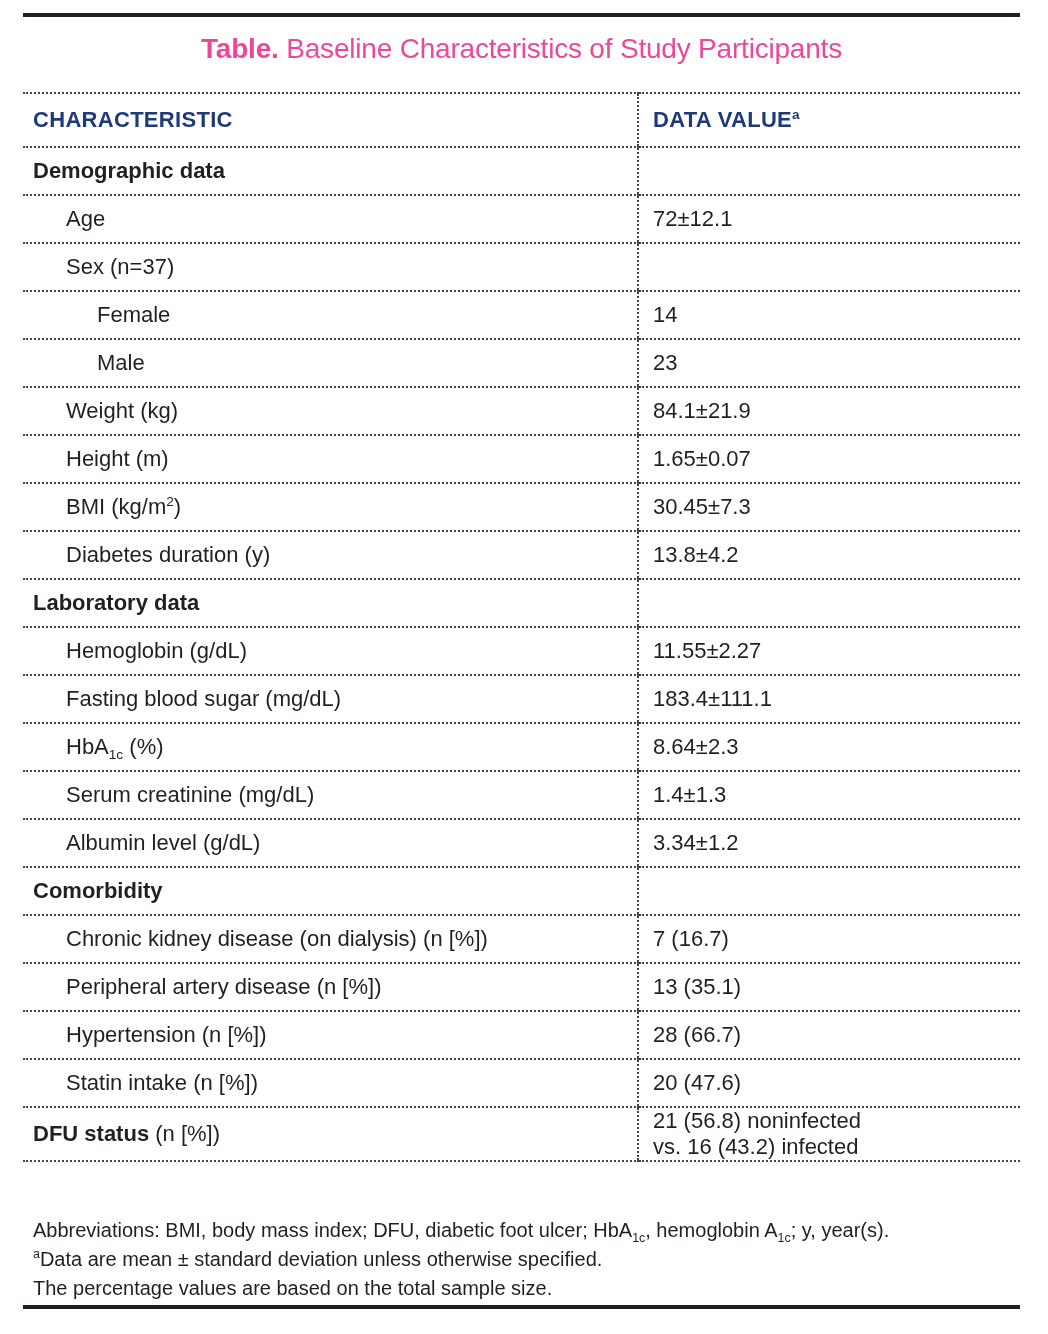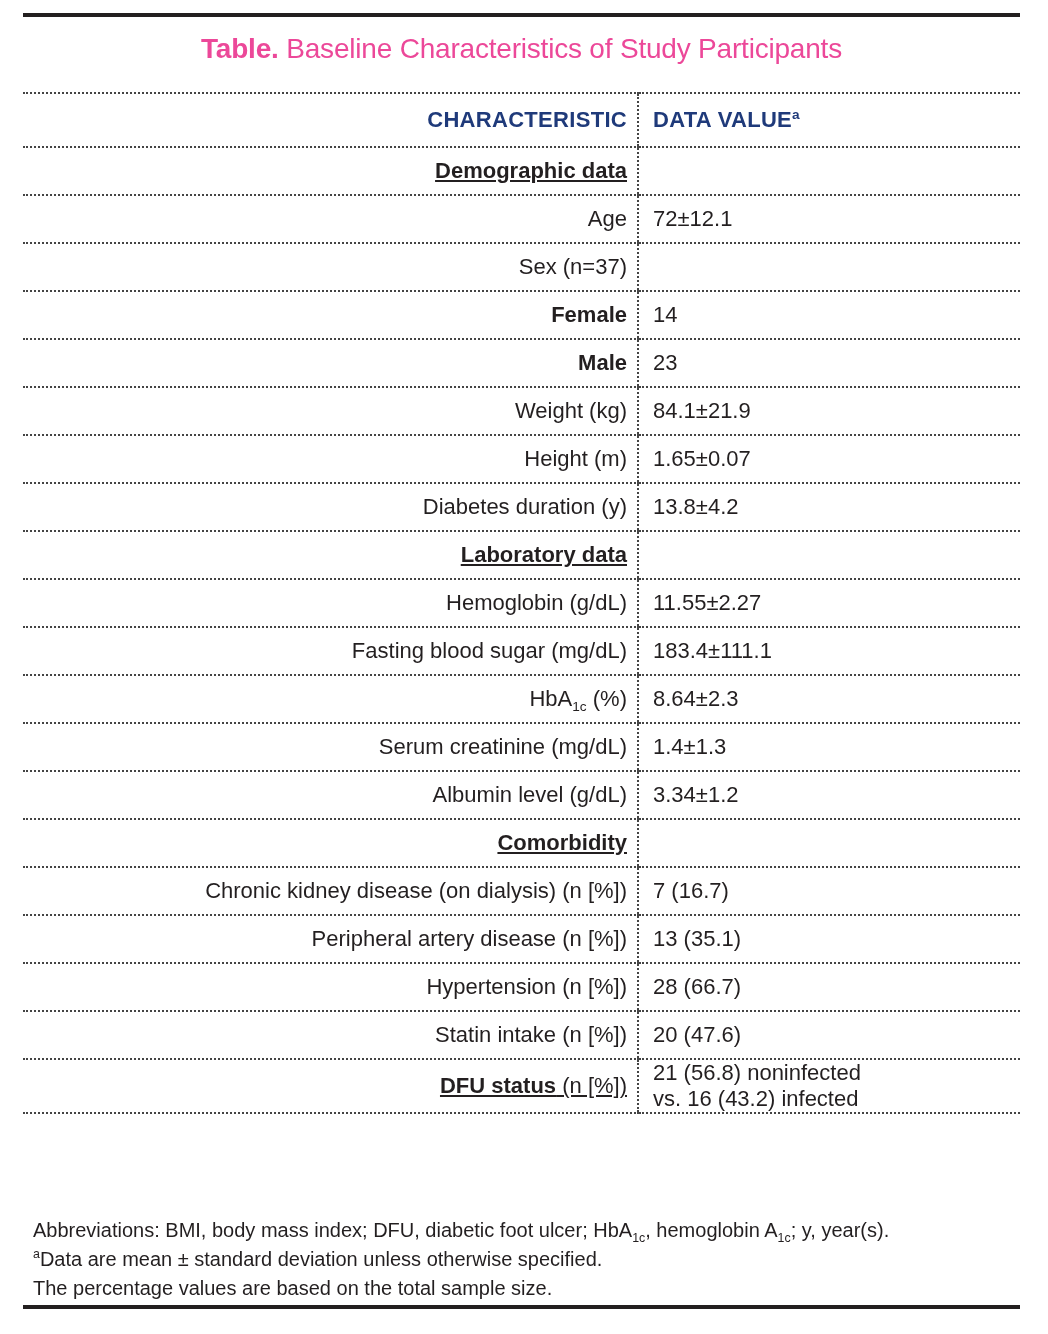--- a/index.html
+++ b/index.html
@@ -68,38 +68,38 @@
     vertical-align: middle;
     border-bottom: 2px dotted #444444;
     font-size: 22px;
     line-height: 26px;
     color: #231f20;
     height: 46px;
   }
   table.data tr.head td {
     border-top: 2px dotted #444444;
   }
-  table.data td.c-label { padding-right: 10px; text-align: right; }
+  table.data td.c-label { padding-right: 10px; }
   table.data td.c-value {
     border-left: 2px dotted #444444;
     padding-left: 14px;
   }
   tr.head td {
     color: #1f3a7a;
     font-weight: bold;
     font-size: 22px;
     letter-spacing: 0.3px;
     height: 52px;
   }
   tr.head td.c-label { padding-left: 10px; }
 
   td .lbl { display: block; }
-  td.c-label .lbl.lv-section { padding-left: 10px; font-weight: bold; text-decoration: underline; }
+  td.c-label .lbl.lv-section { padding-left: 10px; font-weight: bold; }
   td.c-label .lbl.lv-1       { padding-left: 43px; font-weight: normal; }
-  td.c-label .lbl.lv-2       { padding-left: 74px; font-weight: bold; }
+  td.c-label .lbl.lv-2       { padding-left: 74px; font-weight: normal; }
 
   .b { font-weight: bold; }
   sup { font-size: 0.62em; vertical-align: super; line-height: 0; }
   sub { font-size: 0.62em; vertical-align: sub; line-height: 0; }
 
   .val-multi { line-height: 30px; }
 
   .footnotes {
     position: absolute;
     left: 33px;
@@ -176,20 +176,26 @@
         <td class="c-value">84.1±21.9</td>
       </tr>
 
       <tr>
         <td class="c-label">
             <span class="lbl lv-1">Height (m)</span>
           </td>
         <td class="c-value">1.65±0.07</td>
       </tr>
 
+      <tr>
+        <td class="c-label">
+            <span class="lbl lv-1"><span>BMI (kg/m</span><sup>2</sup><span>)</span></span>
+          </td>
+        <td class="c-value">30.45±7.3</td>
+      </tr>
 
       <tr>
         <td class="c-label">
             <span class="lbl lv-1">Diabetes duration (y)</span>
           </td>
         <td class="c-value">13.8±4.2</td>
       </tr>
 
       <tr>
         <td class="c-label">

